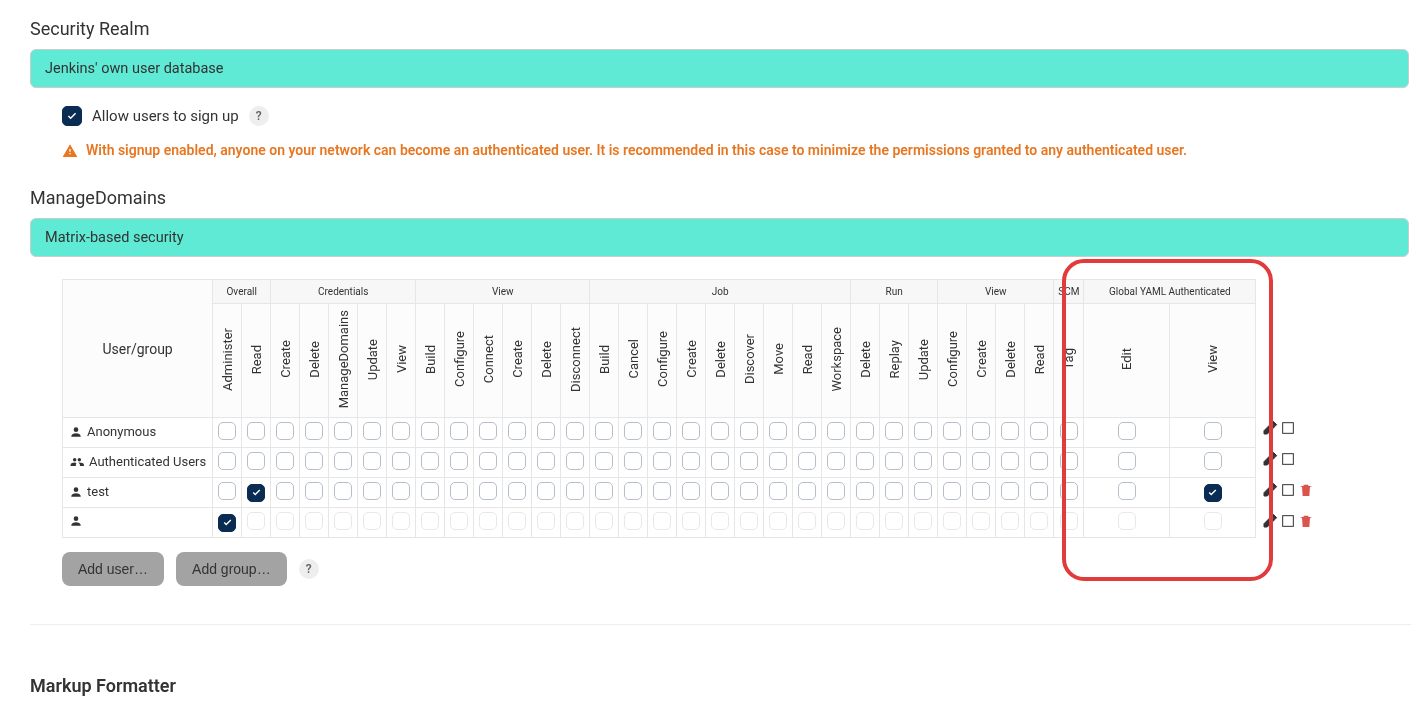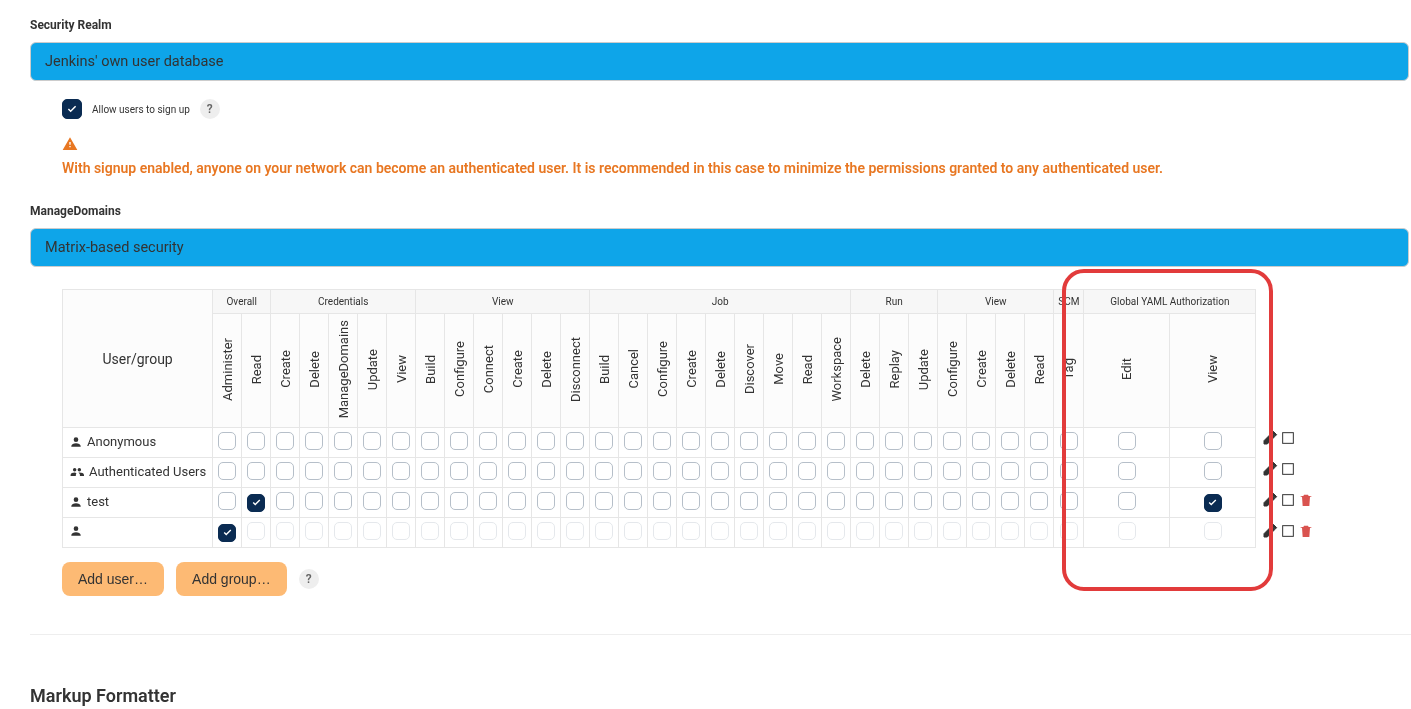--- a/index.html
+++ b/index.html
@@ -5,37 +5,37 @@
   * { box-sizing: border-box; }
   body {
     font-family: -apple-system, BlinkMacSystemFont, "Segoe UI", Roboto, Helvetica, Arial, sans-serif;
     font-size: 14px;
     color: #333;
     margin: 0;
     padding: 0 0 40px 30px;
     background: #fff;
   }
   .section-title {
-    font-weight: 700;
-    font-size: 12px;
+    font-weight: 400;
+    font-size: 18px;
     margin: 18px 0 10px 0;
     color: #333;
   }
   .section-title.big {
     font-size: 18px;
     font-weight: 600;
     margin-top: 50px;
   }
   .select-box {
     border: 1px solid #ccc;
     border-radius: 6px;
     padding: 10px 14px;
     font-size: 14.5px;
     color: #333;
-    background: #0ea5e9;
+    background: #5eead4;
     width: calc(100% - 2px);
     margin-top: 6px;
   }
   .indent-block {
     margin-left: 32px;
     margin-top: 18px;
   }
   .checkbox-row {
     display: flex;
     align-items: center;
@@ -44,42 +44,41 @@
   .cbx {
     width: 20px; height: 20px;
     border-radius: 5px;
     border: 1px solid #0a2b52;
     background: #0a2b52;
     display: inline-flex;
     align-items: center;
     justify-content: center;
   }
   .cbx svg { width: 12px; height: 12px; }
-  .cbx-label { font-size: 10px; color: #333; }
+  .cbx-label { font-size: 15px; color: #333; }
   .help-dot {
     width: 20px; height: 20px;
     border-radius: 50%;
     background: #eee;
     color: #666;
     font-size: 12px;
     font-weight: 600;
     display: inline-flex;
     align-items: center;
     justify-content: center;
     cursor: pointer;
   }
   .warning-row {
     display: flex;
     align-items: flex-start;
     gap: 8px;
     margin-top: 16px;
     color: #e87722;
     font-weight: 600;
     font-size: 14px;
-    flex-direction: column;
   }
   .warning-row svg { flex: 0 0 auto; margin-top: 1px; }
 
   
   .matrix-wrap {
     margin-left: 32px;
     margin-top: 22px;
     position: relative;
     display: flex;
     align-items: flex-start;
@@ -183,21 +182,21 @@
   }
 
   .btn-row {
     margin-left: 32px;
     margin-top: 14px;
     display: flex;
     align-items: center;
     gap: 12px;
   }
   .pill-btn {
-    background: #fdba74;
+    background: #a3a3a3;
     border: none;
     border-radius: 8px;
     padding: 9px 16px;
     font-size: 14px;
     color: #333;
     cursor: pointer;
   }
   hr.sep {
     border: none;
     border-top: 1px solid #eee;
@@ -236,21 +235,21 @@
       <thead>
         <tr>
           <th rowspan="2" class="ug-h">User/group</th>
           <th colspan="2" class="group-h">Overall</th>
           <th colspan="5" class="group-h">Credentials</th>
           <th colspan="6" class="group-h">View</th>
           <th colspan="9" class="group-h">Job</th>
           <th colspan="3" class="group-h">Run</th>
           <th colspan="4" class="group-h">View</th>
           <th colspan="1" class="group-h">SCM</th>
-          <th colspan="2" class="group-h">Global YAML Authorization</th>
+          <th colspan="2" class="group-h">Global YAML Authenticated</th>
         </tr>
         <tr>
           <th class="vcol"><span class="vtxt">Administer</span></th>
           <th class="vcol"><span class="vtxt">Read</span></th>
           <th class="vcol"><span class="vtxt">Create</span></th>
           <th class="vcol"><span class="vtxt">Delete</span></th>
           <th class="vcol"><span class="vtxt">ManageDomains</span></th>
           <th class="vcol"><span class="vtxt">Update</span></th>
           <th class="vcol"><span class="vtxt">View</span></th>
           <th class="vcol"><span class="vtxt">Build</span></th>

